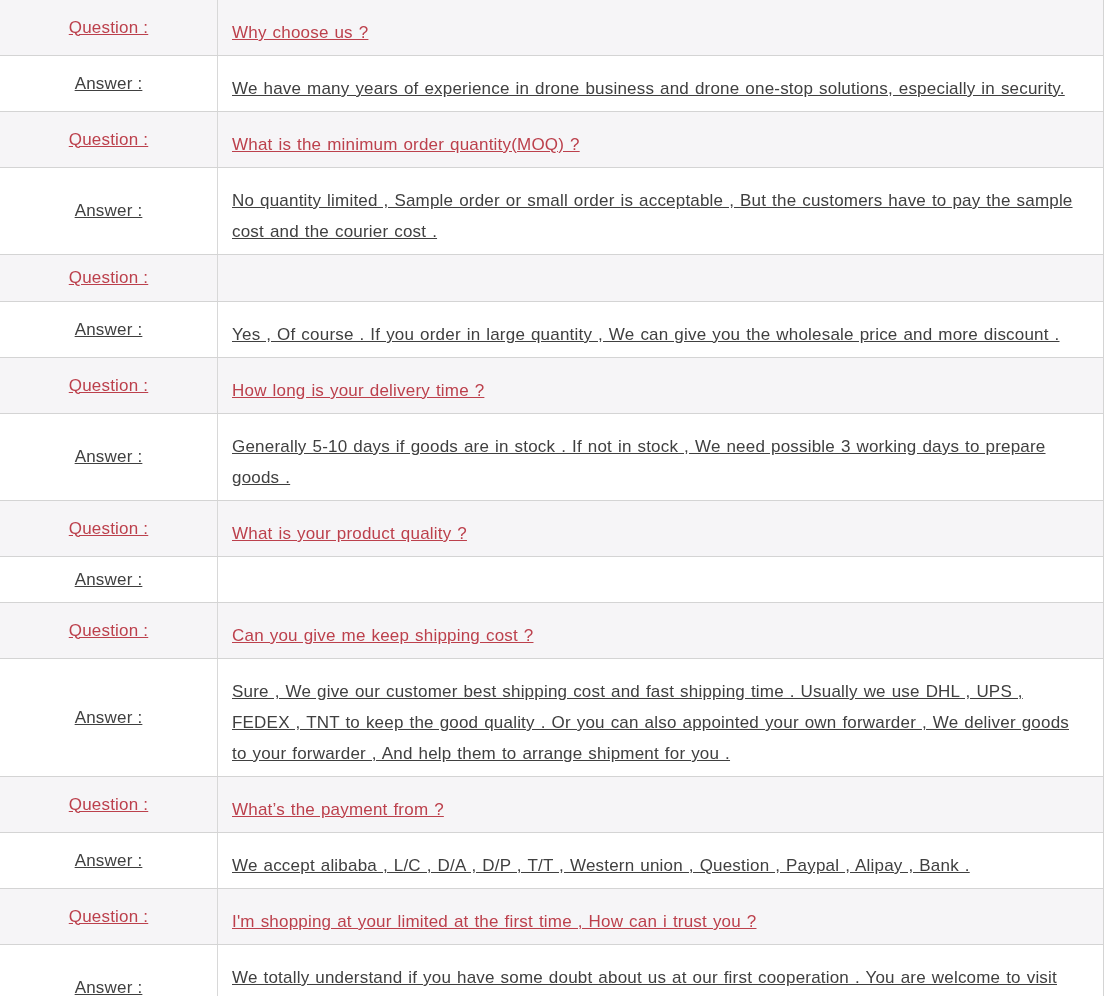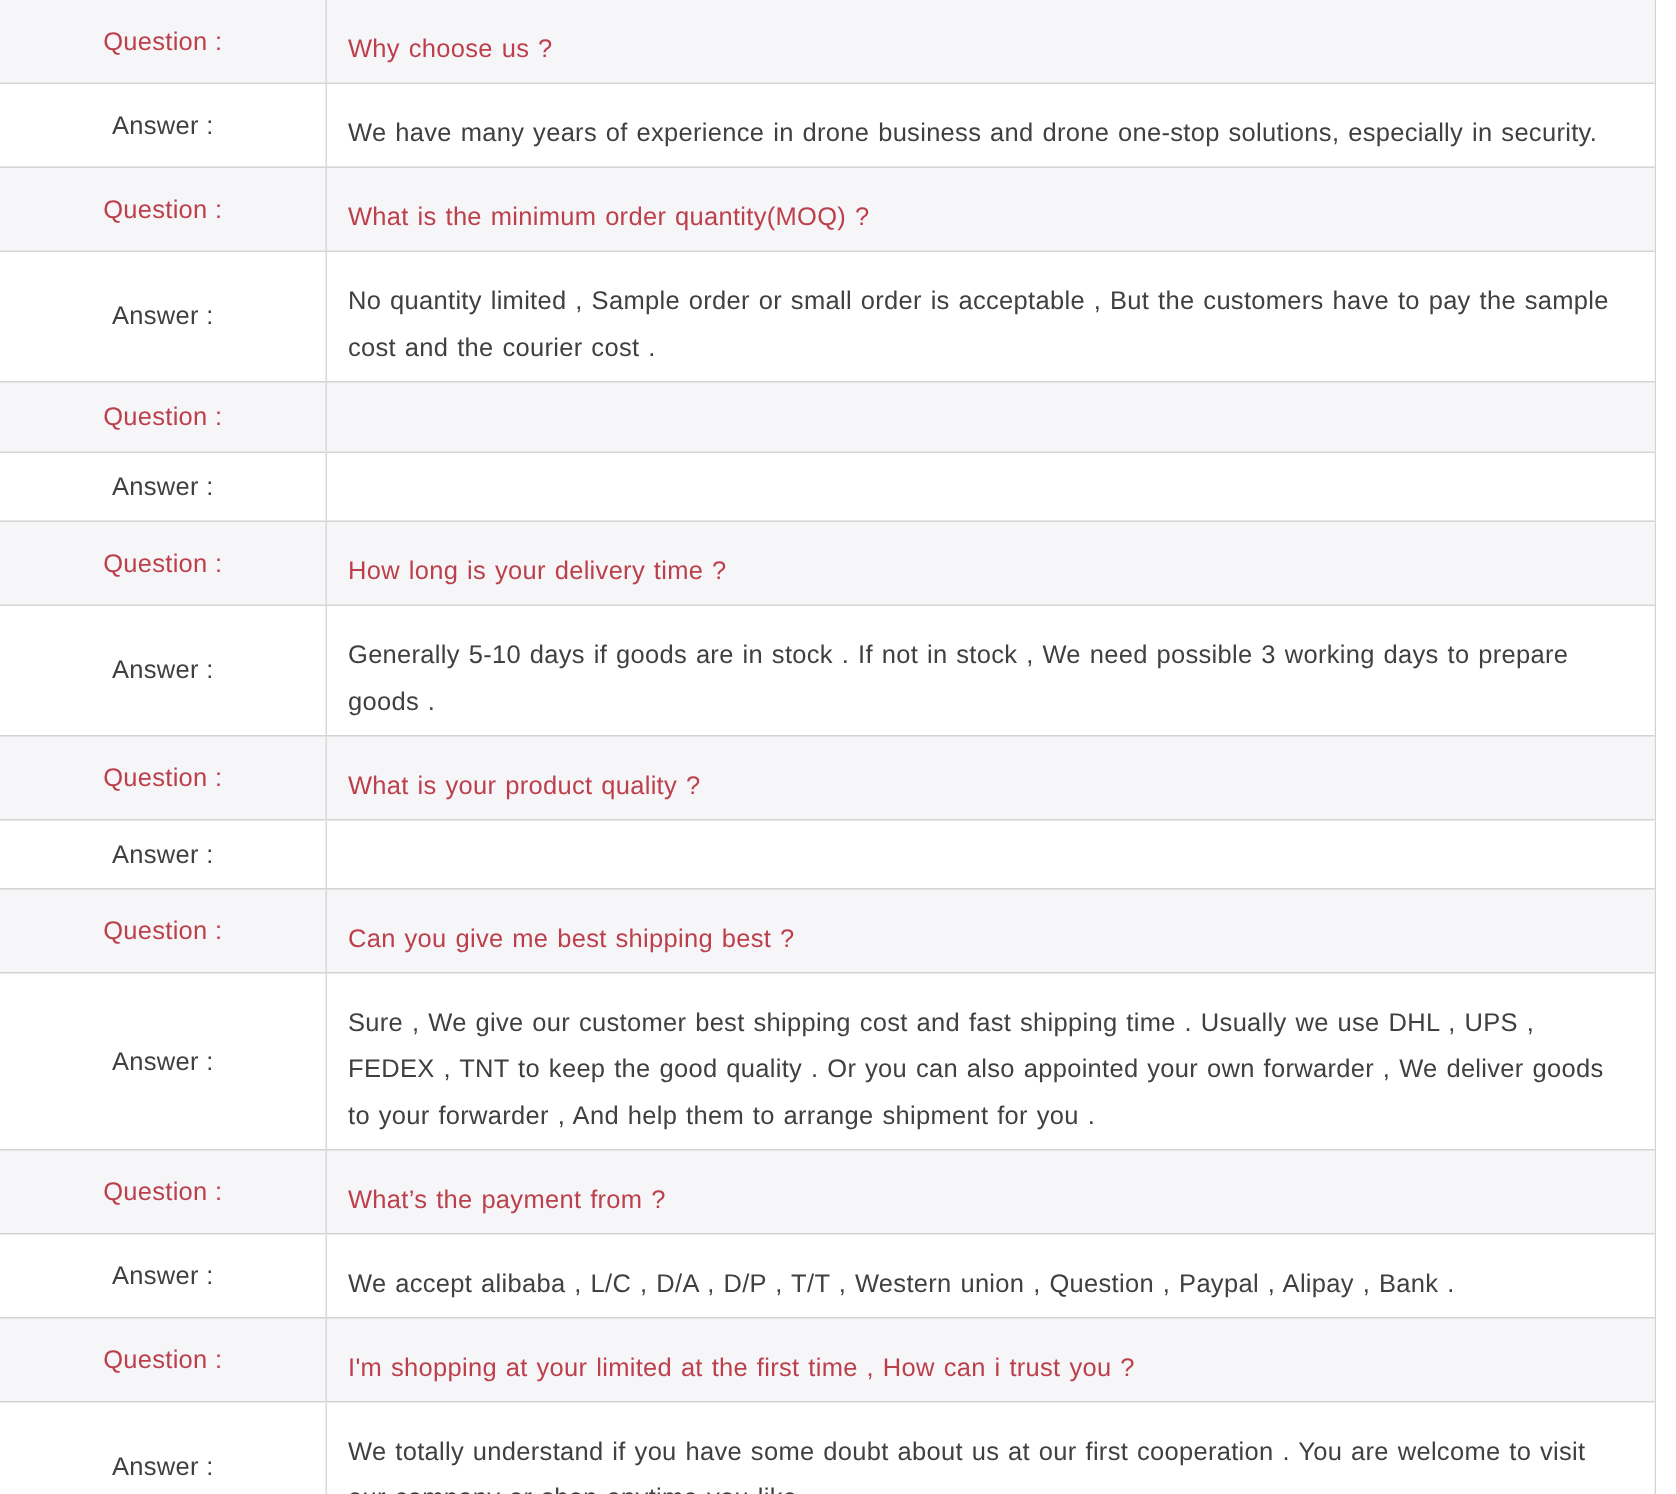--- a/index.html
+++ b/index.html
@@ -23,20 +23,21 @@
   .row {
     display: flex;
     align-items: stretch;
     box-sizing: border-box;
   }
   .row + .row {
     border-top: 1px solid #d4d4d4;
   }
   .cell {
     box-sizing: border-box;
+    text-decoration: underline;
   }
   .label-cell {
     flex: 0 0 218px;
     width: 218px;
     border-right: 1px solid #d8d8d8;
     display: flex;
     align-items: center;
     justify-content: center;
     font-size: 17px;
     letter-spacing: 0.2px;
@@ -103,20 +104,21 @@
 
     <div class="row q-row">
       <div class="cell label-cell">
           <span>Question :</span>
         </div>
     </div>
     <div class="row a-row">
       <div class="cell label-cell">
           <span>Answer :</span>
         </div>
+      <div class="cell content-cell">Yes , Of course . If you order in large quantity , We can give you the wholesale price and more discount .</div>
     </div>
 
     <div class="row q-row">
       <div class="cell label-cell">
           <span>Question :</span>
         </div>
       <div class="cell content-cell">How long is your delivery time ?</div>
     </div>
     <div class="row a-row">
       <div class="cell label-cell">
@@ -134,21 +136,21 @@
     <div class="row a-row">
       <div class="cell label-cell">
           <span>Answer :</span>
         </div>
     </div>
 
     <div class="row q-row">
       <div class="cell label-cell">
           <span>Question :</span>
         </div>
-      <div class="cell content-cell">Can you give me best shipping best ?</div>
+      <div class="cell content-cell">Can you give me keep shipping cost ?</div>
     </div>
     <div class="row a-row">
       <div class="cell label-cell">
           <span>Answer :</span>
         </div>
       <div class="cell content-cell">Sure , We give our customer best shipping cost and fast shipping time . Usually we use DHL , UPS , FEDEX , TNT to keep the good quality . Or you can also appointed your own forwarder , We deliver goods to your forwarder , And help them to arrange shipment for you .</div>
     </div>
 
     <div class="row q-row">
       <div class="cell label-cell">

